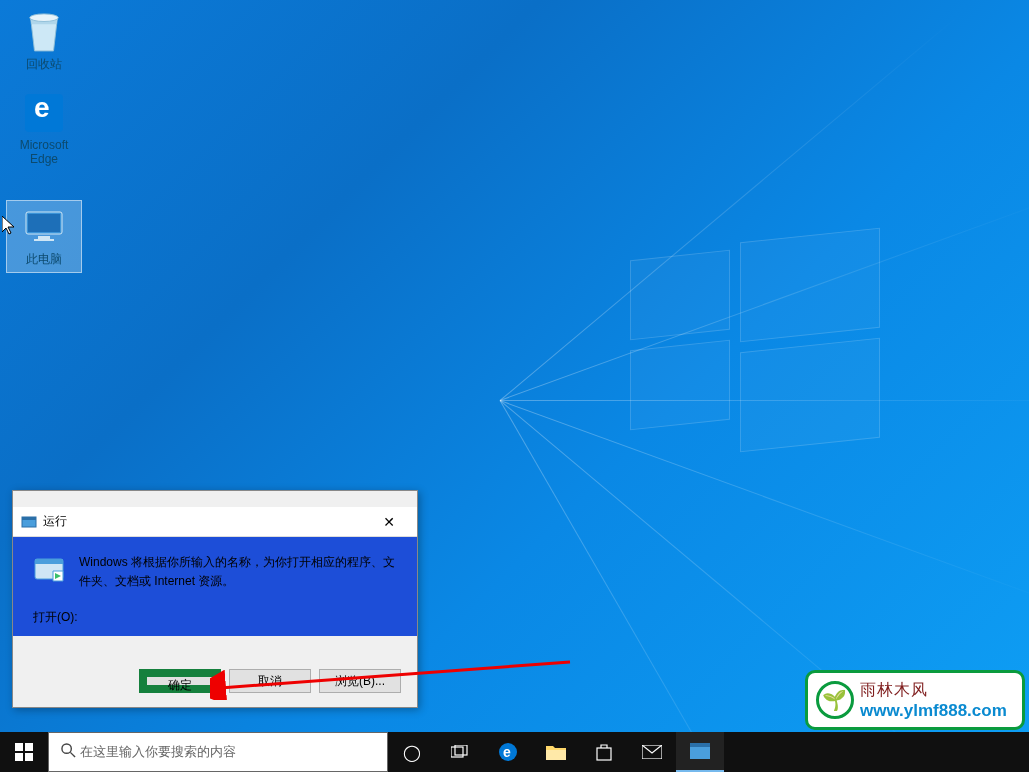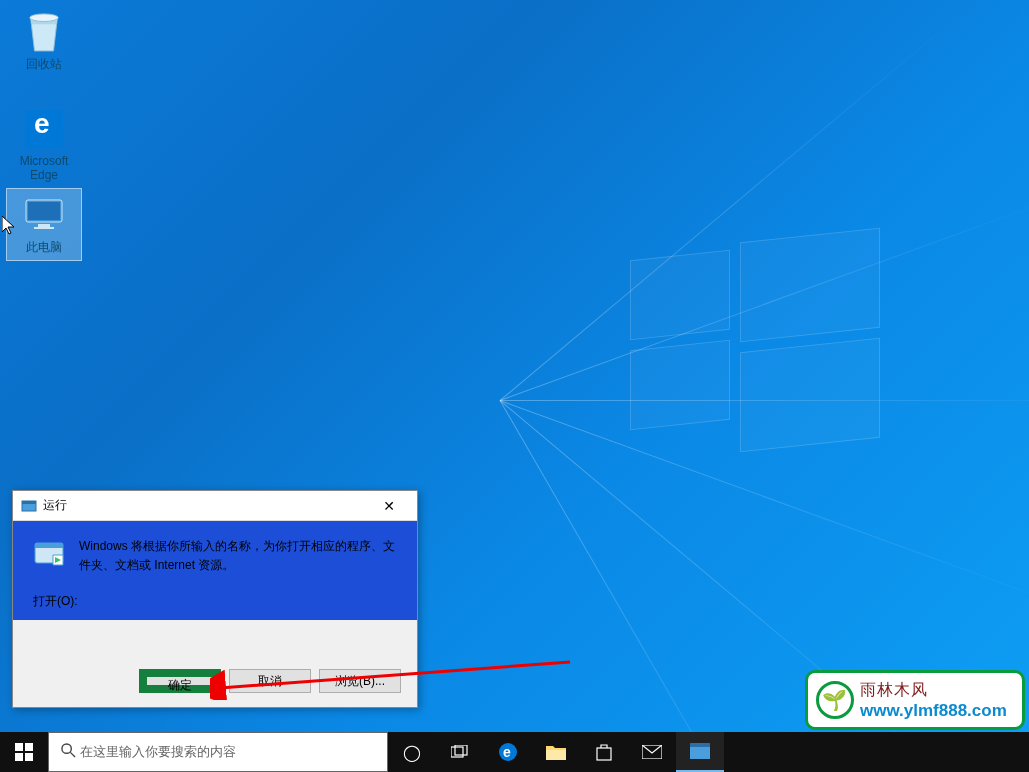--- a/index.html
+++ b/index.html
@@ -16,37 +16,37 @@
 .win-logo-bg .p3 { left: 0; top: 110px; width: 100px; height: 80px; transform: skewY(-6deg); }
 .win-logo-bg .p4 { left: 110px; top: 110px; width: 140px; height: 100px; transform: skewY(-6deg); }
 .rays { position: absolute; left: 500px; top: 100px; width: 600px; height: 600px; }
 .rays div { position: absolute; left: 0; top: 50%; width: 600px; height: 1px; background: linear-gradient(90deg, rgba(255,255,255,0.3), transparent); transform-origin: left center; }
 
 
 .desktop-icon { position: absolute; width: 76px; text-align: center; color: #0c4a6e; font-size: 12px; cursor: pointer; padding: 4px 2px; }
 .desktop-icon .icon-img { width: 42px; height: 42px; margin: 0 auto 4px; display: flex; align-items: center; justify-content: center; }
 .desktop-icon.selected { background: rgba(255,255,255,0.25); border: 1px solid rgba(255,255,255,0.5); }
 .di-recycle { left: 6px; top: 6px; }
-.di-edge { left: 6px; top: 104px; }
-.di-thispc { left: 6px; top: 188px; }
+.di-edge { left: 6px; top: 88px; }
+.di-thispc { left: 6px; top: 200px; }
 
 
 .recycle-svg { width: 38px; height: 44px; }
 
 .edge-icon { width: 38px; height: 38px; border-radius: 4px; background: #0078d7; position: relative; }
 .edge-icon::after { content: "e"; color: #fff; font-size: 28px; font-weight: bold; position: absolute; left: 9px; top: -2px; font-family: Arial; }
 
 .thispc-icon { width: 40px; height: 32px; }
 
 
 .cursor { position: absolute; left: 2px; top: 216px; font-size: 16px; color: #fff; text-shadow: 1px 1px #000; pointer-events: none; }
 
 
 .run-dialog { position: absolute; left: 12px; top: 490px; width: 406px; height: 218px; background: #f0f0f0; border: 1px solid #888; box-shadow: 2px 2px 8px rgba(0,0,0,0.3); }
-.run-title { height: 30px; background: #fff; display: flex; align-items: center; padding: 0 8px; border-bottom: 1px solid #ddd; }
+.run-title { height: 30px; background: #fff; display: flex; align-items: center; padding: 0 8px; border-bottom: 1px solid #ddd; margin-top: 16px; }
 .run-title .ic { width: 16px; height: 16px; margin-right: 6px; }
 .run-title .tt { flex: 1; font-size: 12px; color: #000; }
 .run-title .close { width: 40px; height: 28px; display: flex; align-items: center; justify-content: center; font-size: 14px; }
 .run-body { padding: 16px 20px 10px; background: #1d4ed8; }
 .run-row1 { display: flex; gap: 14px; margin-bottom: 18px; }
 .run-row1 .ricon { width: 32px; height: 32px; flex-shrink: 0; }
 .run-row1 .rtext { font-size: 12px; color: #000; line-height: 1.6; }
 .run-row2 { display: flex; align-items: flex-start; gap: 8px; }
 .run-row2 .lbl { font-size: 12px; color: #000; }
 .highlight-box { border: 2px solid #e00; padding: 2px; flex: 1; }

